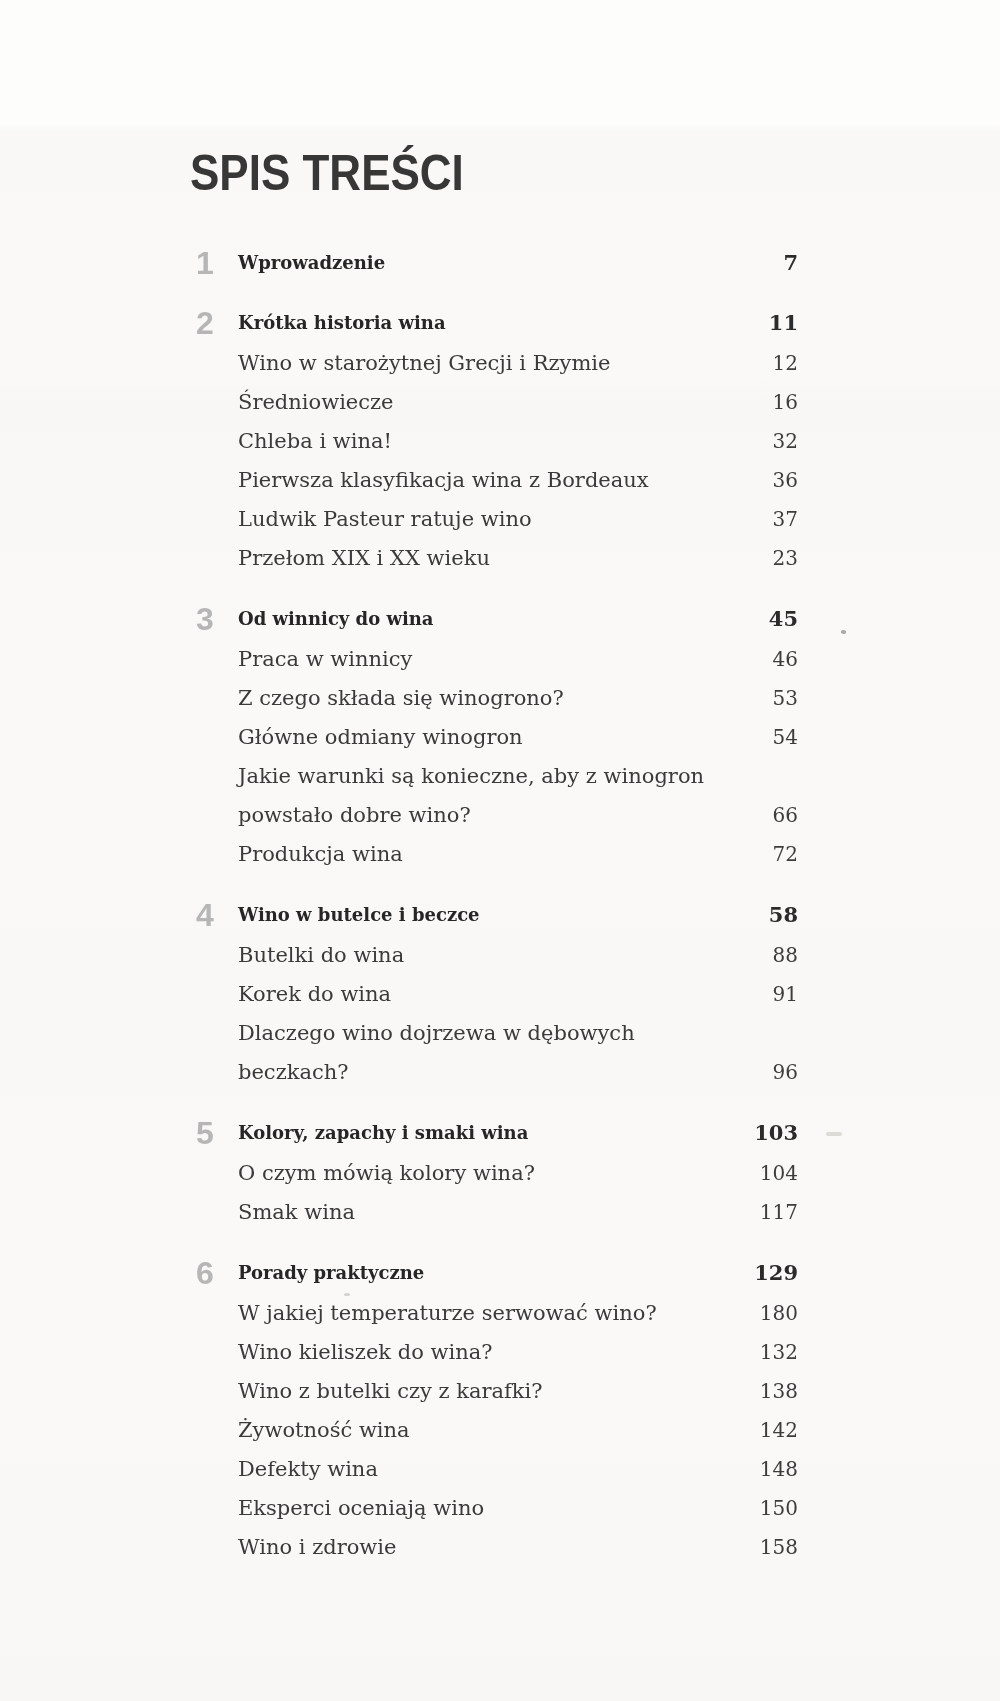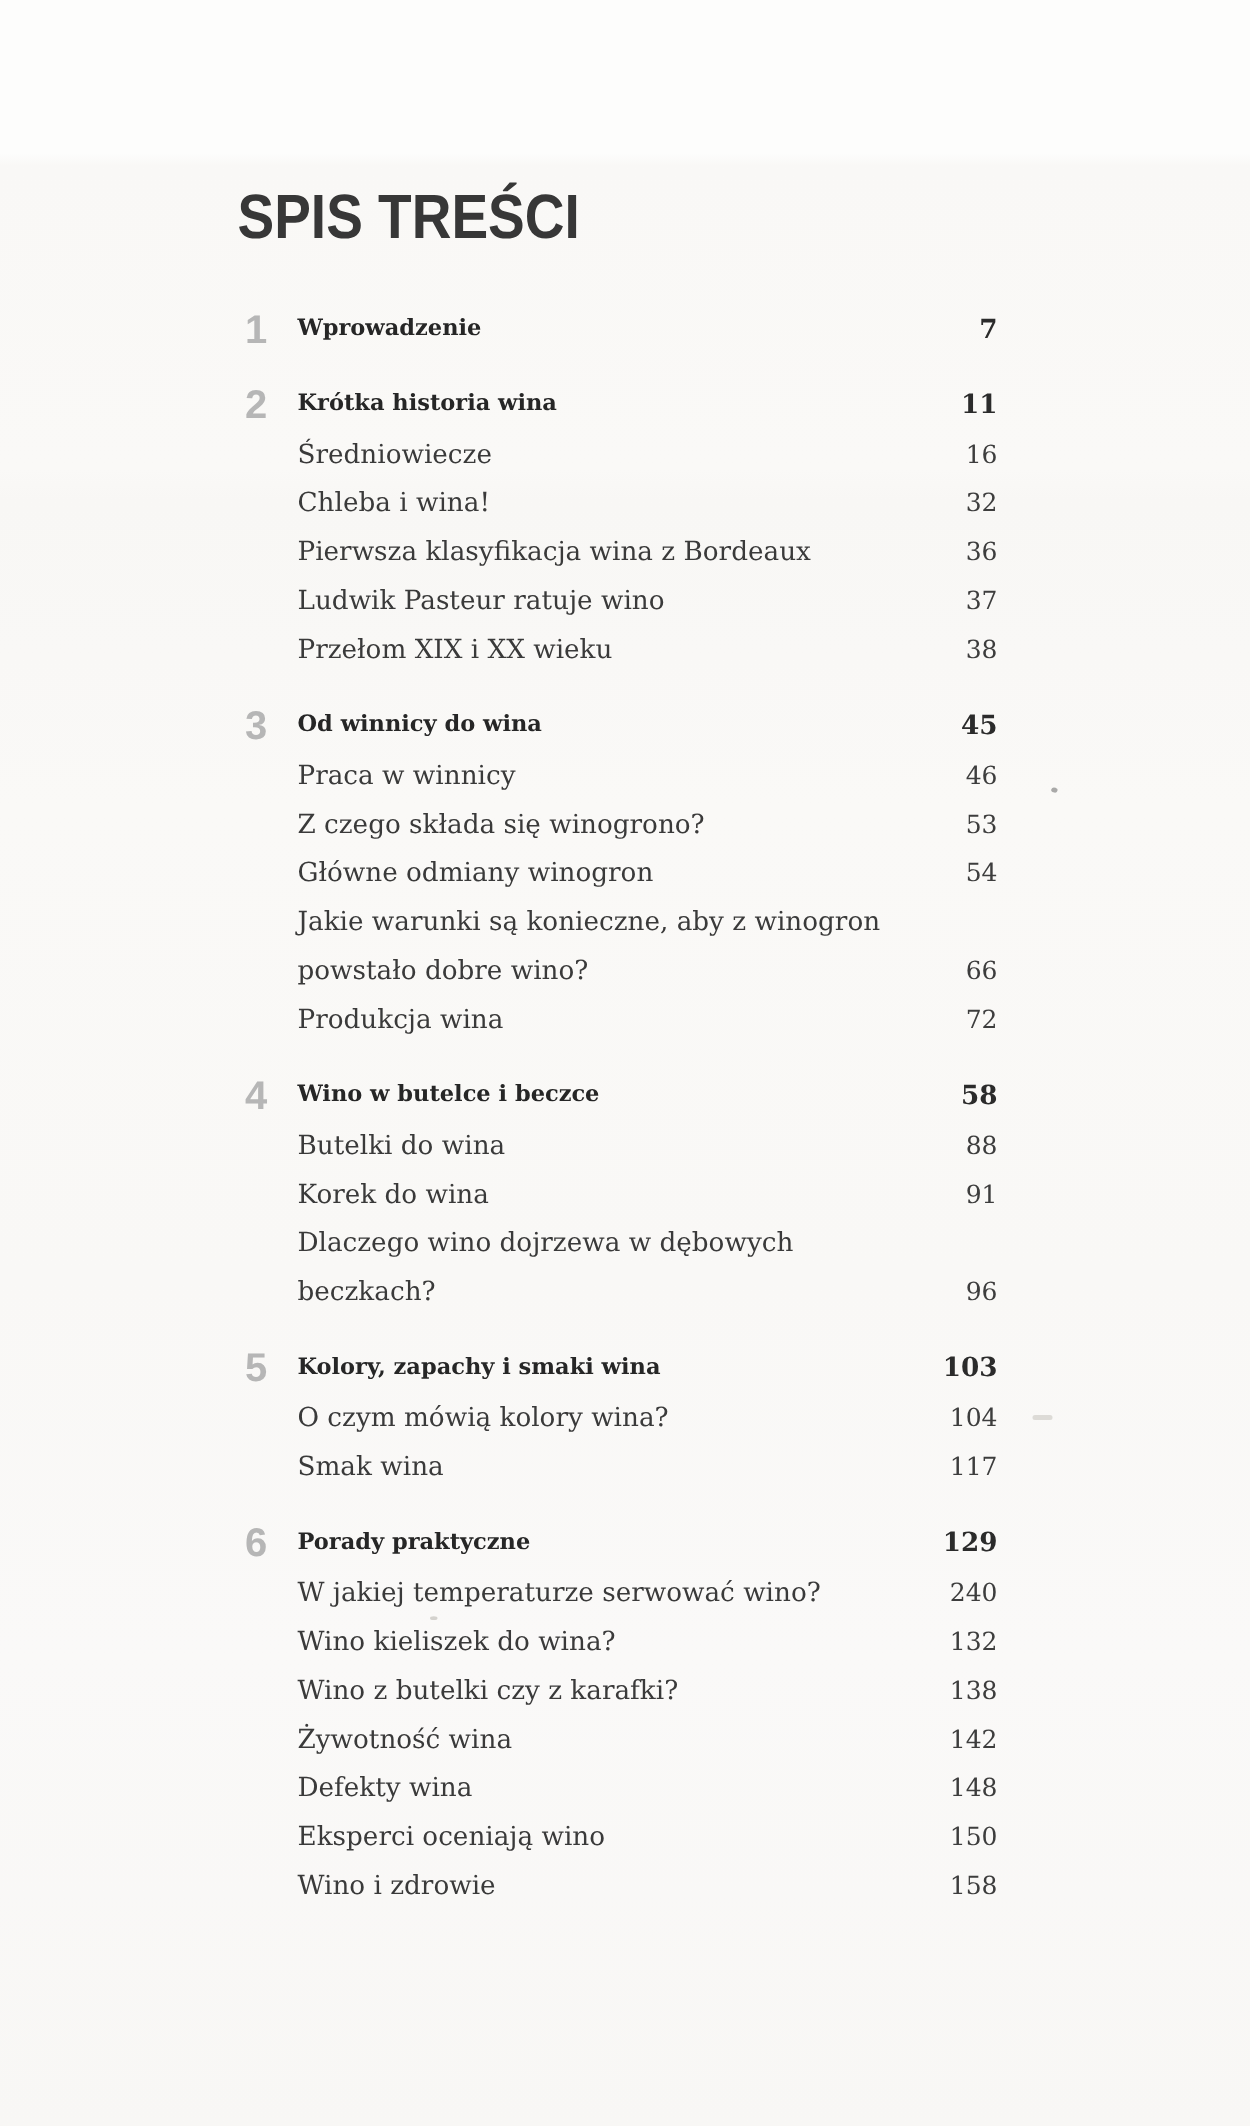--- a/index.html
+++ b/index.html
@@ -127,20 +127,24 @@
     <span class="label">Wprowadzenie</span>
     <span class="page-num">7</span>
   </div>
 
   <div class="row chapter">
     <span class="chnum">2</span>
     <span class="label">Krótka historia wina</span>
     <span class="page-num">11</span>
   </div>
 
+  <div class="row item">
+    <span class="label">Wino w starożytnej Grecji i Rzymie</span>
+    <span class="page-num">12</span>
+  </div>
 
   <div class="row item">
     <span class="label">Średniowiecze</span>
     <span class="page-num">16</span>
   </div>
 
   <div class="row item">
     <span class="label">Chleba i wina!</span>
     <span class="page-num">32</span>
   </div>
@@ -150,21 +154,21 @@
     <span class="page-num">36</span>
   </div>
 
   <div class="row item">
     <span class="label">Ludwik Pasteur ratuje wino</span>
     <span class="page-num">37</span>
   </div>
 
   <div class="row item">
     <span class="label">Przełom XIX i XX wieku</span>
-    <span class="page-num">38</span>
+    <span class="page-num">23</span>
   </div>
 
 
   <div class="row chapter">
     <span class="chnum">3</span>
     <span class="label">Od winnicy do wina</span>
     <span class="page-num">45</span>
   </div>
 
   <div class="row item">
@@ -231,21 +235,21 @@
   </div>
 
   <div class="row chapter">
     <span class="chnum">6</span>
     <span class="label">Porady praktyczne</span>
     <span class="page-num">129</span>
   </div>
 
   <div class="row item">
     <span class="label">W jakiej temperaturze serwować wino?</span>
-    <span class="page-num">240</span>
+    <span class="page-num">180</span>
   </div>
 
   <div class="row item">
     <span class="label">Wino kieliszek do wina?</span>
     <span class="page-num">132</span>
   </div>
 
   <div class="row item">
     <span class="label">Wino z butelki czy z karafki?</span>
     <span class="page-num">138</span>

